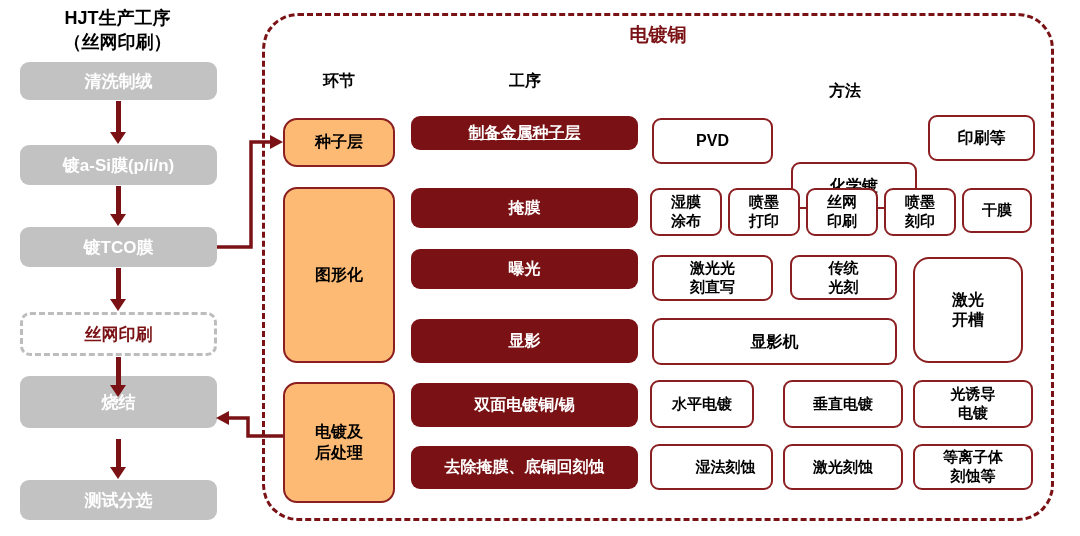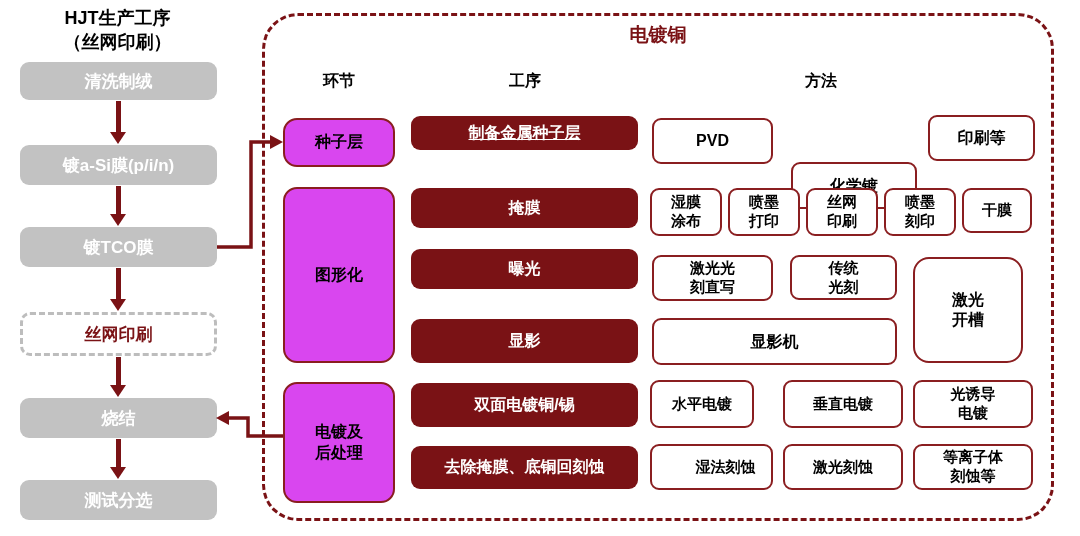--- a/index.html
+++ b/index.html
@@ -40,21 +40,21 @@
   }
   .panel-title{
     position:absolute;left:262px;top:22px;width:792px;text-align:center;
     font-size:19px;font-weight:bold;color:#7a1215;
   }
   .col-header{
     position:absolute;width:90px;top:71px;text-align:center;
     font-size:16px;font-weight:bold;color:#000;
   }
   .stage{
-    position:absolute;left:283px;width:112px;background:#d946ef;
+    position:absolute;left:283px;width:112px;background:#fdba74;
     border:2.5px solid #8a1e20;border-radius:14px;box-sizing:border-box;
     font-size:16px;font-weight:bold;color:#000;line-height:1.3;
   }
   .proc{
     position:absolute;left:411px;width:227px;background:#7a1215;color:#ffffff;
     font-size:16px;font-weight:bold;border-radius:9px;
   }
   .method{
     position:absolute;background:#ffffff;border:2.5px solid #8a1e20;border-radius:9px;
     box-sizing:border-box;font-size:15px;font-weight:bold;color:#000;line-height:1.25;
@@ -68,21 +68,21 @@
 
   <div class="flow-title">
     <div>HJT生产工序</div>
     <div>（丝网印刷）</div>
   </div>
 
   <div class="step cc" style="top:62px;height:38px;">清洗制绒</div>
   <div class="step cc" style="top:145px;height:40px;">镀a-Si膜(p/i/n)</div>
   <div class="step cc" style="top:227px;height:40px;">镀TCO膜</div>
   <div class="step step-dashed cc" style="top:312px;height:44px;">丝网印刷</div>
-  <div class="step cc" style="top:398px;height:40px;">烧结</div>
+  <div class="step cc" style="top:376px;height:52px;">烧结</div>
   <div class="step cc" style="top:480px;height:40px;">测试分选</div>
 
   <div class="varrow" style="left:110px;top:101px;height:43px;">
       <div class="shaft"></div>
       <div class="head"></div>
     </div>
   <div class="varrow" style="left:110px;top:186px;height:40px;">
       <div class="shaft"></div>
       <div class="head"></div>
     </div>
@@ -106,21 +106,21 @@
 
     <polyline points="283,436 248,436 248,418 228,418" fill="none" stroke="#7a1215" stroke-width="3.5"></polyline>
     <polygon points="216,418 229,411 229,425" fill="#7a1215"></polygon>
   </svg>
 
   <div class="panel"></div>
   <div class="panel-title">电镀铜</div>
 
   <div class="col-header" style="left:294px;">环节</div>
   <div class="col-header" style="left:480px;">工序</div>
-  <div class="col-header" style="left:776px;">方法</div>
+  <div class="col-header" style="left:800px;margin-top:10px;">方法</div>
 
   <div class="stage cc" style="top:118px;height:49px;">种子层</div>
   <div class="stage cc" style="top:187px;height:176px;">图形化</div>
   <div class="stage cc pre" style="top:382px;height:121px;">电镀及
 后处理</div>
 
   <div class="proc cc" style="top:116px;height:34px;text-decoration:underline;">制备金属种子层</div>
   <div class="proc cc" style="top:188px;height:40px;">掩膜</div>
   <div class="proc cc" style="top:249px;height:40px;">曝光</div>
   <div class="proc cc" style="top:319px;height:44px;">显影</div>

